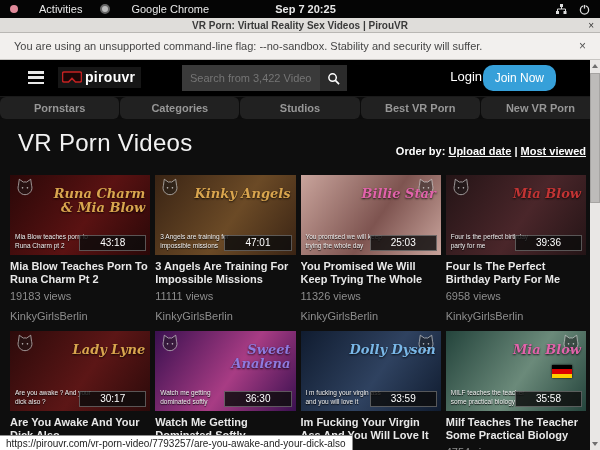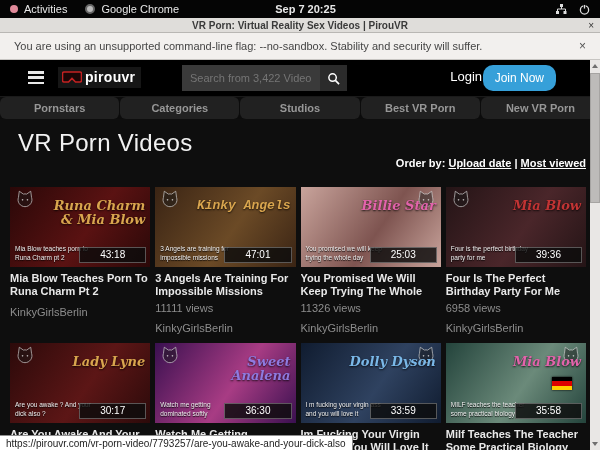--- a/index.html
+++ b/index.html
@@ -1,21 +1,21 @@
 <!DOCTYPE html>
 <html style="--accent: #36a0d9; --logo-red: #c42222;"><head>
 <meta charset="utf-8">
 <style>
   html,body{margin:0;padding:0;background:#333;}
   .screen{width:600px;height:450px;position:relative;overflow:hidden;background:#0e0e0e;
           font-family:"Liberation Sans",sans-serif;-webkit-font-smoothing:antialiased;}
   
   .osbar{height:18px;background:#050505;color:#e8e8e8;font-size:11px;display:flex;align-items:center;position:relative;}
   .osbar .left{display:flex;align-items:center;gap:18px;padding-left:10px;}
-  .os-item{display:flex;align-items:center;gap:6px;}
+  .os-item{display:flex;align-items:center;gap:21px;}
   .dot-ind{width:8px;height:8px;border-radius:50%;background:#e08a9a;display:inline-block;}
   .chrome-ic{width:10px;height:10px;border-radius:50%;background:#bbb;border:2px solid #666;box-sizing:border-box;}
   .osclock{position:absolute;left:11px;right:0;text-align:center;font-weight:bold;font-size:11px;}
   .os-right{margin-left:auto;display:flex;align-items:center;gap:12px;padding-right:10px;z-index:2;}
   
   .titlebar{height:15px;background:#dfddda;color:#3a3a3a;font-size:10px;display:flex;align-items:center;justify-content:center;position:relative;border-bottom:1px solid #b9b7b4;box-sizing:border-box;font-weight:bold;}
   .titlebar .close{position:absolute;right:6px;color:#333;font-weight:normal;cursor:default;}
   
   .infobar{height:27px;background:#f2f0ee;border-bottom:1px solid #c7c5c2;box-sizing:border-box;display:flex;align-items:center;padding:0 14px;color:#454545;font-size:11px;}
   .infobar .close{margin-left:auto;color:#555;font-size:12px;}
@@ -29,21 +29,21 @@
   .searchwrap input{width:138px;height:26px;background:#3a3a3a;border:none;outline:none;color:#b9b9b9;font-size:11px;padding:0 8px;box-sizing:border-box;font-family:"Liberation Sans",sans-serif;}
   .searchbtn{width:27px;height:26px;background:#2b2b2b;border:none;display:flex;align-items:center;justify-content:center;}
   .login{position:absolute;right:118px;top:9px;color:#fff;font-size:13px;}
   .joinbtn{position:absolute;right:44px;top:5px;background:var(--accent,#36a0d9);color:#fff;font-size:12px;border:none;border-radius:10px;height:26px;padding:0 12px;font-family:"Liberation Sans",sans-serif;}
   
   .nav{height:22px;display:flex;background:#0c0c0c;border-top:1px solid #1a1a1a;}
   .nav .item{flex:1;background:#212121;border-right:1px solid #0c0c0c;display:flex;align-items:center;justify-content:center;font-size:11px;font-weight:bold;color:#979797;border-radius:6px;}
   .nav .item:last-child{border-right:none;}
   
   .content{padding:0 14px 0 10px;}
-  .h1row{display:flex;align-items:flex-start;margin-top:10px;flex-direction:column;}
+  .h1row{display:flex;align-items:flex-end;margin-top:10px;}
   .h1row h1{font-size:24px;font-weight:normal;color:#f2f2f2;margin:0 0 0 8px;letter-spacing:.3px;}
   .orderby{margin-left:auto;font-size:11px;font-weight:bold;color:#fff;}
   .orderby a{color:#fff;text-decoration:underline;}
   .grid{display:grid;grid-template-columns:repeat(4,1fr);column-gap:5px;row-gap:8px;margin-top:18px;}
   .card{min-width:0;}
   .thumb{height:80px;position:relative;overflow:hidden;background:#222;}
   .ovname{position:absolute;right:5px;top:12px;max-width:70%;text-align:right;font-family:"DejaVu Serif",serif;font-style:italic;font-weight:bold;font-size:13px;line-height:1.05;text-shadow:0 1px 2px rgba(0,0,0,.8);}
   .ovcap{position:absolute;left:5px;bottom:5px;width:58%;font-size:6.5px;line-height:1.3;color:#f0f0f0;text-shadow:0 1px 1px #000;}
   .dur{position:absolute;right:4px;bottom:4px;background:rgba(12,12,12,.82);border:1px solid rgba(255,255,255,.3);color:#fff;font-size:10px;padding:0 20px;line-height:14px;}
   .catlogo{position:absolute;top:3px;opacity:.85;}
@@ -154,31 +154,32 @@
       <svg class="catlogo tl" width="20" height="18" viewBox="0 0 24 22">
         <path d="M4 9 L5 1.5 L10 5 A8 8 0 0 1 14 5 L19 1.5 L20 9 A8.5 8.5 0 1 1 4 9 Z" fill="rgba(25,25,25,.55)" stroke="#cfcfcf" stroke-width="1"></path>
         <circle cx="9" cy="12" r="1" fill="#cfcfcf"></circle>
               <circle cx="15" cy="12" r="1" fill="#cfcfcf"></circle>
       </svg>
       <span class="ovname" style="color: rgb(217, 165, 78);">Runa Charm &amp; Mia Blow</span>
       <span class="ovcap">Mia Blow teaches porn to Runa Charm pt 2</span>
       <span class="dur">43:18</span>
     </div>
     <div class="vtitle">Mia Blow Teaches Porn To Runa Charm Pt 2</div>
+    <div class="vviews">19183 views</div>
     <div class="vstudio">KinkyGirlsBerlin</div>
   </div>
 
   <div class="card">
     <div class="thumb" style="background: linear-gradient(125deg, rgb(58, 36, 20) 0%, rgb(107, 74, 38) 55%, rgb(58, 36, 20) 100%);">
       <svg class="catlogo tl" width="20" height="18" viewBox="0 0 24 22">
         <path d="M4 9 L5 1.5 L10 5 A8 8 0 0 1 14 5 L19 1.5 L20 9 A8.5 8.5 0 1 1 4 9 Z" fill="rgba(25,25,25,.55)" stroke="#cfcfcf" stroke-width="1"></path>
         <circle cx="9" cy="12" r="1" fill="#cfcfcf"></circle>
               <circle cx="15" cy="12" r="1" fill="#cfcfcf"></circle>
       </svg>
-      <span class="ovname" style="color: rgb(217, 165, 78); font-family: Liberation Mono, monospace;">Kinky Angels</span>
+      <span class="ovname" style="color: rgb(217, 165, 78);">Kinky Angels</span>
       <span class="ovcap">3 Angels are training for impossible missions</span>
       <span class="dur">47:01</span>
     </div>
     <div class="vtitle">3 Angels Are Training For Impossible Missions</div>
     <div class="vviews">11111 views</div>
     <div class="vstudio">KinkyGirlsBerlin</div>
   </div>
 
   <div class="card">
     <div class="thumb" style="background: linear-gradient(125deg, rgb(201, 164, 156) 0%, rgb(126, 84, 80) 55%, rgb(201, 164, 156) 100%);">

